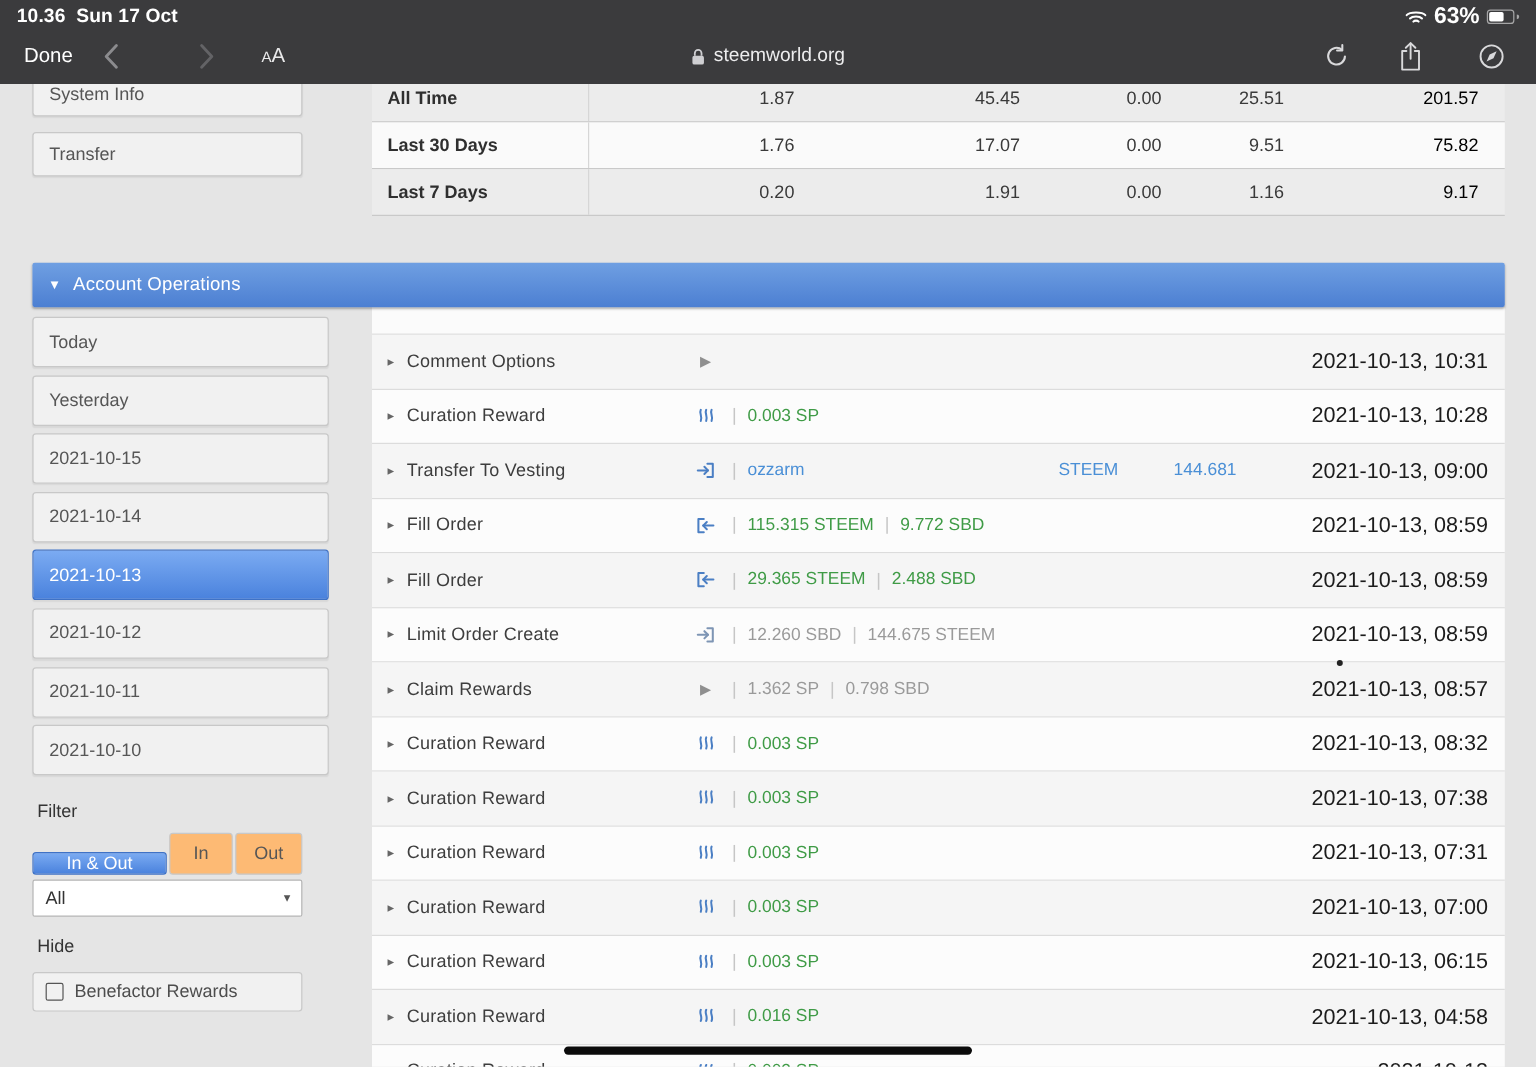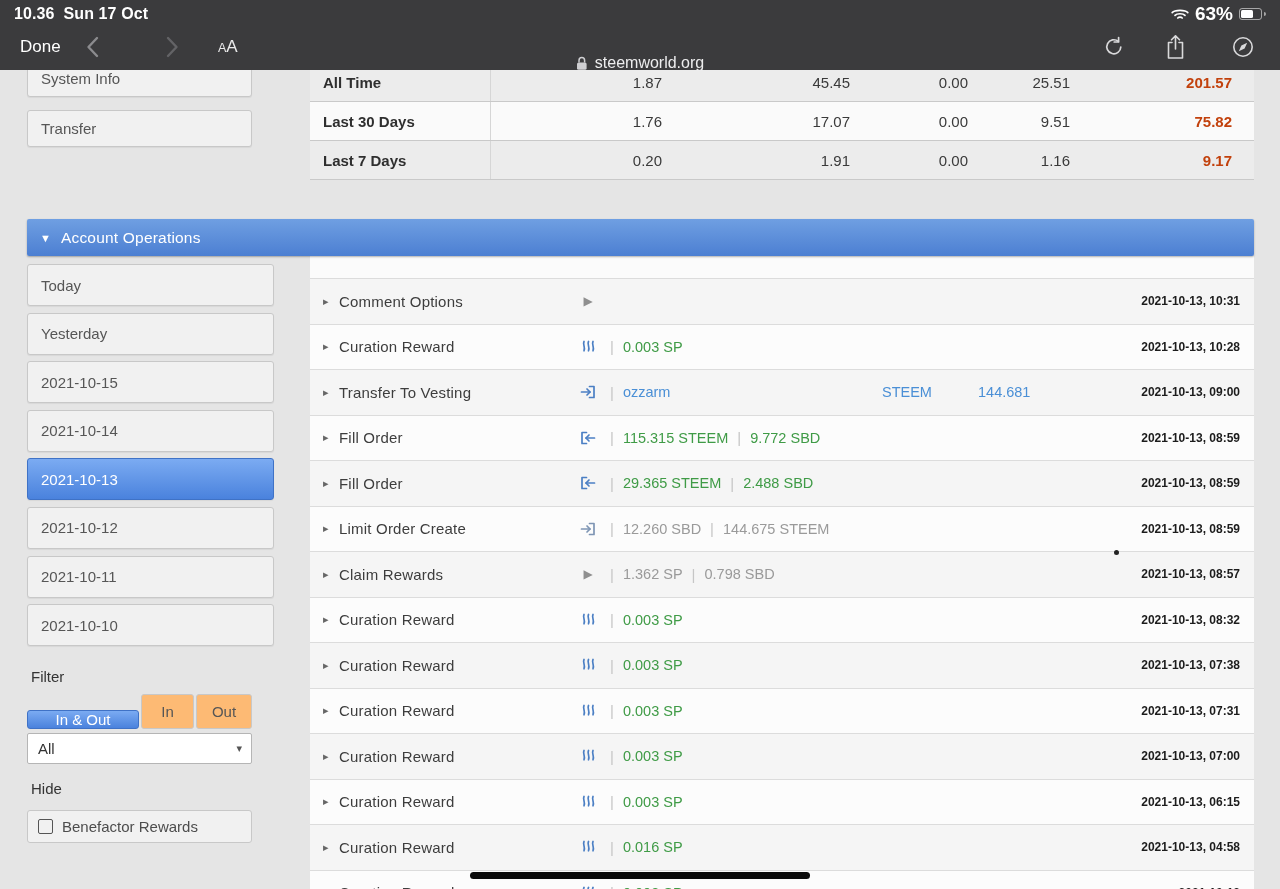--- a/index.html
+++ b/index.html
@@ -19,21 +19,21 @@
   .batt-fill { display:block; height:100%; width:63%; background:#fff; border-radius:1.5px; }
   .batt-tip { width:2px; height:4px; background:rgba(255,255,255,.55); border-radius:0 2px 2px 0; margin-left:-4px; }
 
   .toolbar { position:absolute; top:24px; left:0; right:0; height:46px; }
   .toolbar > * { position:absolute; top:50%; transform:translateY(-50%); }
   .done-btn { left:20px; color:#fff; font-size:17px; }
   .nav-back { left:86px; }
   .nav-fwd  { left:166px; }
   .aa-btn { left:218px; color:#e9e9ea; font-size:17px; display:inline-block; }
   .aa-btn::first-letter { font-size:12.5px; }
-  .url-box { left:50%; transform:translate(-50%,-50%); display:flex; align-items:center; gap:7px; color:#ededee; font-size:16px;margin-top:16px; }
+  .url-box { left:50%; transform:translate(-50%,-50%); display:flex; align-items:center; gap:7px; color:#ededee; font-size:16px; }
   .tb-icon { display:flex; align-items:center; justify-content:center; }
   .icon-refresh { left:1103px; } .icon-share { left:1165px; } .icon-compass { left:1231px; }
 
   
   .sidebar-btn {
     position:absolute; left:27px; width:225px; height:37px;
     background:#f1f1f1; border:1px solid #c8c8c8; border-radius:3px;
     display:flex; align-items:center; padding-left:13px;
     font-size:15px; color:#565656; box-shadow:0 1px 1px rgba(0,0,0,.06);
   }
@@ -83,38 +83,38 @@
 
   
   .summary { position:absolute; left:310px; top:63px; width:944px; z-index:1; }
   .sum-row {
     display:grid; grid-template-columns:181px 171px 188px 118px 102px 184px;
     height:39px; border-bottom:1px solid #c9c9c9; align-items:center; background:#ececec;
   }
   .sum-row.light { background:#fafafa; }
   .sum-label { padding-left:13px; font-weight:700; font-size:15px; color:#2f2f2f; align-self:stretch; display:flex; align-items:center; border-right:1px solid #d6d6d6; }
   .sum-val { text-align:right; font-size:15px; color:#3a3a3a; }
-  .sum-val.strong { font-weight:700; color:#c2410c; padding-right:22px; }
+  .sum-val.strong { font-weight:400; color:#000000; padding-right:22px; }
 
   
   .ops { position:absolute; left:310px; top:256px; width:944px; z-index:1; }
   .op-strip { height:23px; background:#fbfbfb; border-bottom:1px solid #dcdcdc; }
   .op-row {
     height:45.5px; border-bottom:1px solid #dcdcdc;
     display:flex; align-items:center; padding-left:13px;
     position:relative; background:#f5f5f5;
   }
   .op-row.alt { background:#fcfcfc; }
   .op-arrow { width:16px; color:#666; font-size:11px; }
   .op-name { width:236px; font-size:15px; color:#3d3d3d; letter-spacing:.2px; }
   .op-icon { width:26px; display:flex; justify-content:center; align-items:center; }
   .op-sep { color:#c6c6c6; margin:0 9px; font-size:15px; }
   .op-val { font-size:14.5px; }
   .c-green { color:#3f9b46; } .c-blue { color:#4a8fd6; } .c-gray { color:#9a9a9a; }
-  .op-date { margin-left:auto; padding-right:14px; font-size:12px; color:#1c1c1c;font-weight:bold; }
+  .op-date { margin-left:auto; padding-right:14px; font-size:18px; color:#1c1c1c; }
   .op-extra { position:absolute; color:#4a8fd6; font-size:14.5px; }
   .extra-0 { left:572px; } .extra-1 { left:668px; }
   .play-glyph { color:#8f8f8f; font-size:12px; }
 
   
   .hscroll { position:absolute; left:470px; top:872px; width:340px; height:7px; border-radius:4px; background:#0b0b0b; z-index:8; }
   .dot { position:absolute; left:1114px; top:550px; width:5px; height:5px; border-radius:50%; background:#222; z-index:8; }
 </style>
 </head>
 <body>

